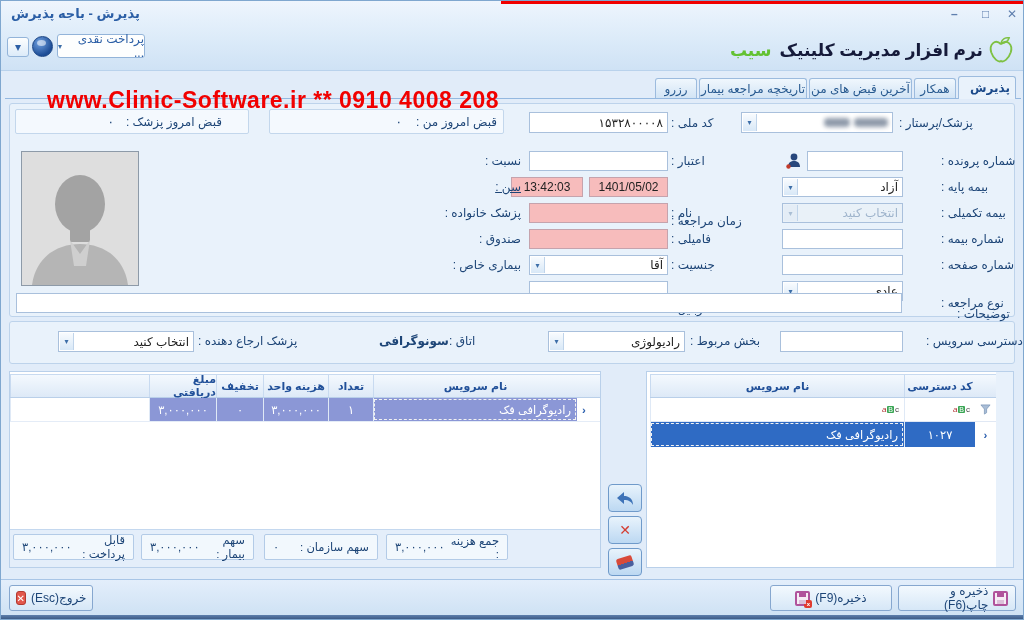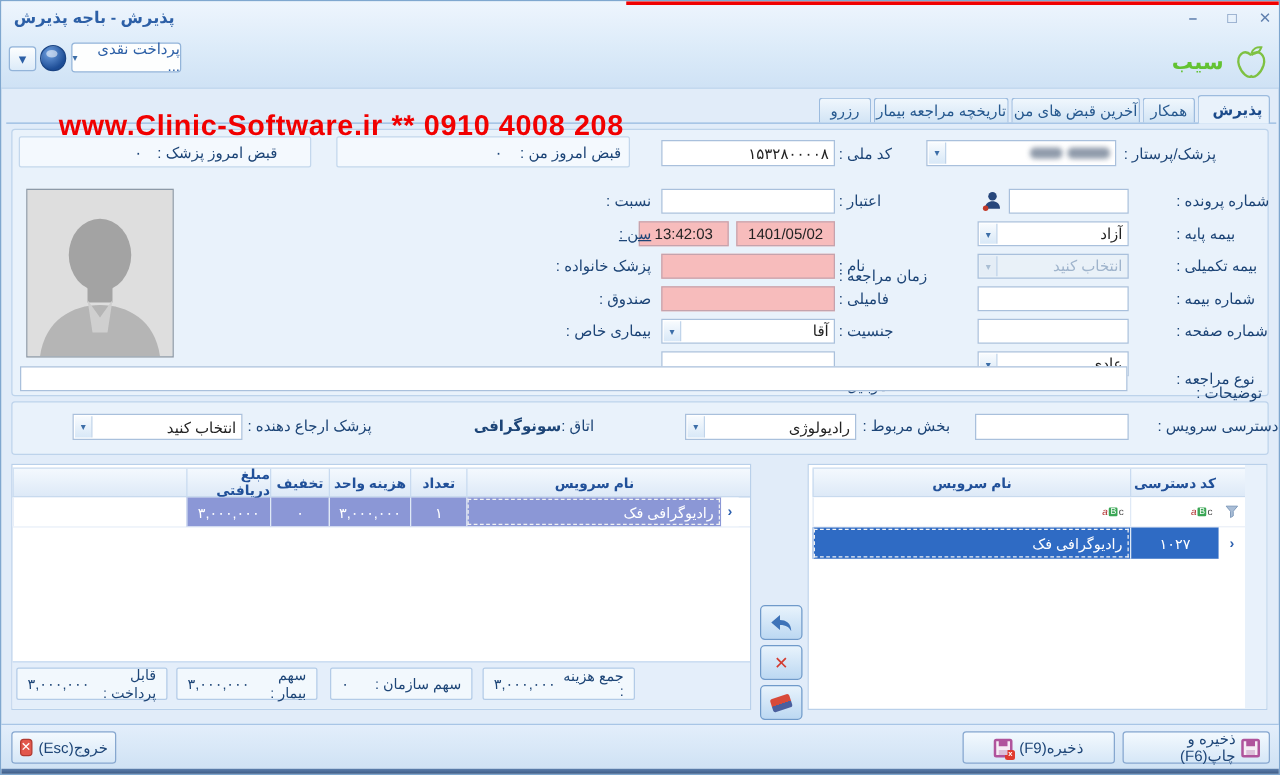--- a/index.html
+++ b/index.html
@@ -110,20 +110,21 @@
   <div class="tbtn" style="left:56px;top:33px;width:88px;height:24px;gap:4px;direction:rtl;background:#fdfefe;">
     <span>پرداخت نقدی ...</span>
     <span style="font-size:8px;color:#3c6ea8;">▾</span>
   </div>
 
   <div class="logo">
     <svg width="28" height="30" viewBox="0 0 24 26">
       <path d="M12 8 C7 3 1.5 8 3.5 15 C5.5 21 10 24 12 22.5 C14 24 18.5 21 20.5 15 C22.5 8 17 3 12 8" fill="none" stroke="#7ec142" stroke-width="1.6"></path>
       <path d="M12 7 C13 3.5 16 2 19 2.5 C18 5.5 15 7 12 7" fill="none" stroke="#7ec142" stroke-width="1.4"></path>
     </svg>
+    <span class="t">نرم افزار مدیریت کلینیک</span>
     <span class="b">سیب</span>
   </div>
 
   <div class="tabline"></div>
   <div class="tab active" style="left:957px;width:58px;">پذیرش</div>
   <div class="tab" style="left:913px;width:42px;">همکار</div>
   <div class="tab" style="left:808px;width:103px;">آخرین قبض های من</div>
   <div class="tab" style="left:698px;width:108px;">تاریخچه مراجعه بیمار</div>
   <div class="tab" style="left:654px;width:42px;">رزرو</div>
 

